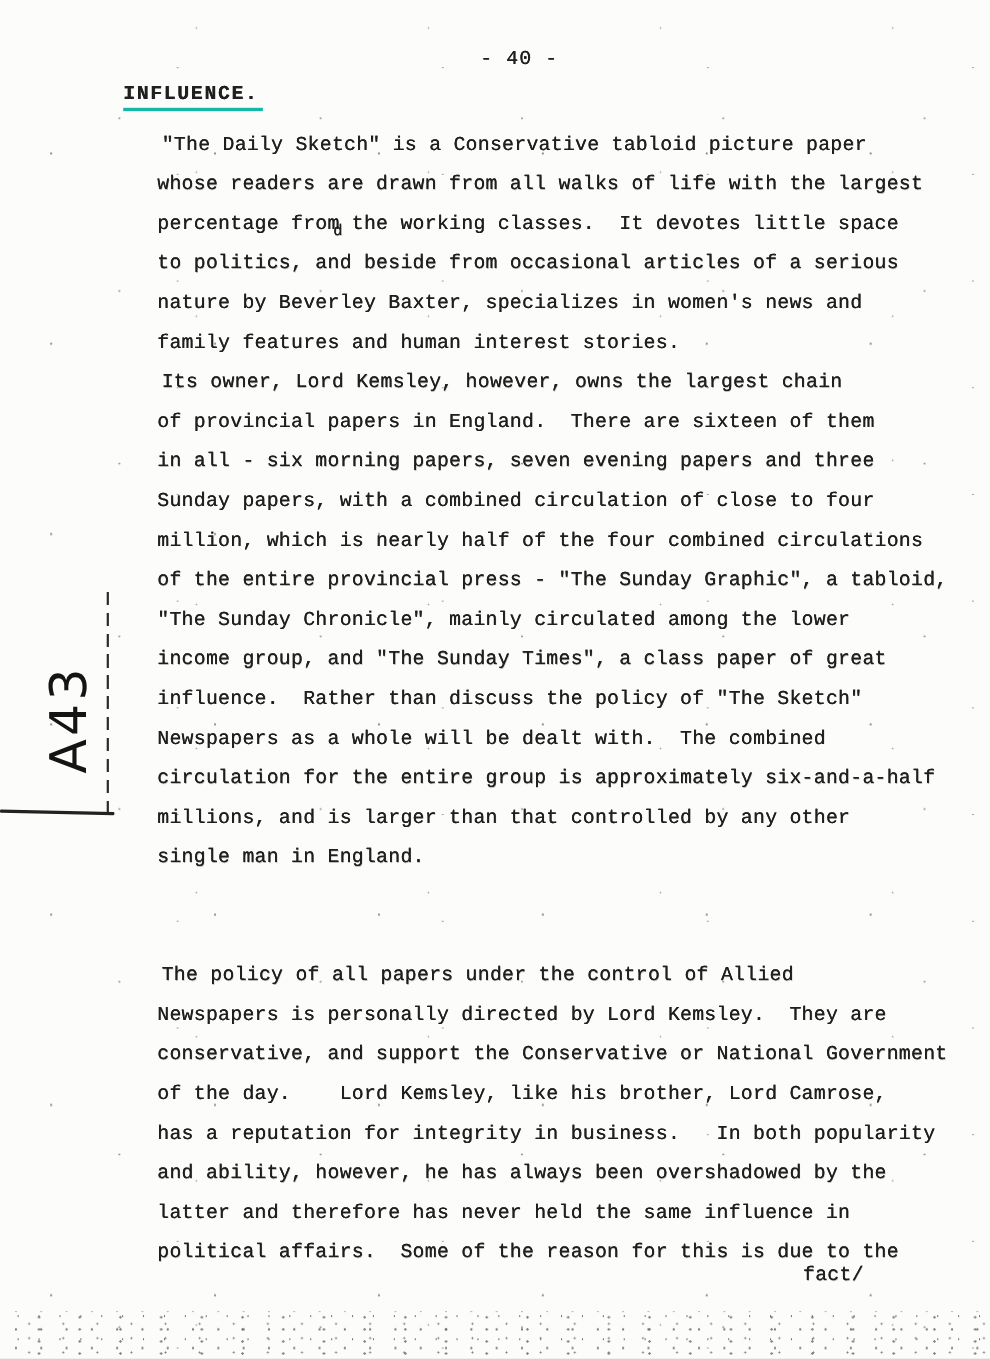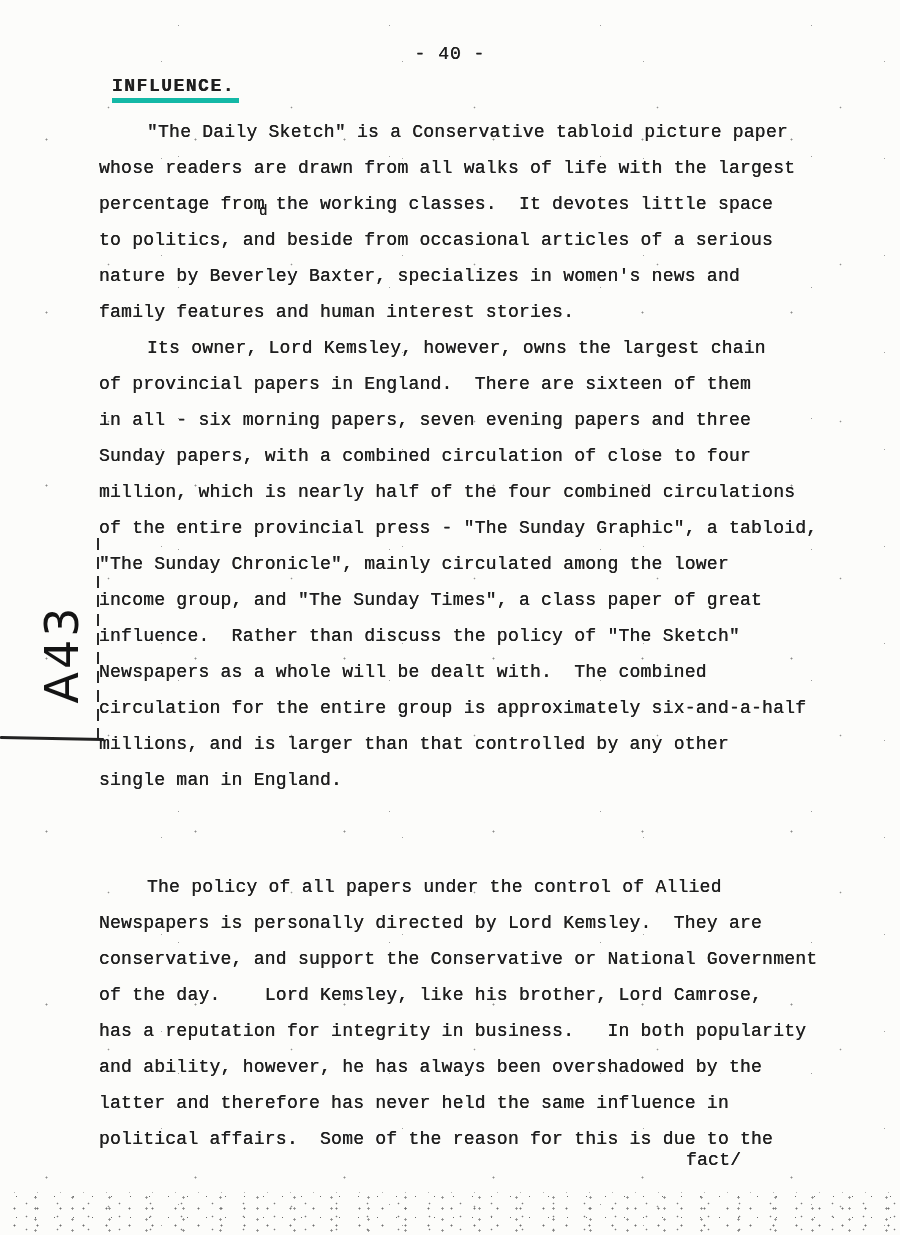--- a/index.html
+++ b/index.html
@@ -30,29 +30,30 @@
     background-image:
       radial-gradient(circle, #333 0.8px, transparent 1.2px),
       radial-gradient(circle, #444 0.7px, transparent 1.1px),
       radial-gradient(circle, #2b2b2b 0.6px, transparent 1px),
       radial-gradient(circle, #555 0.9px, transparent 1.3px);
     background-size:23px 17px, 31px 13px, 19px 21px, 37px 11px;
     background-position:3px 25px, 11px 31px, 7px 36px, 17px 22px;
   }
   .ink{
     text-shadow:0 0 0.5px rgba(0,0,0,.85), 0.4px 0.4px 0 rgba(40,40,40,.3);
+    padding-left:44px;
   }
   .page-number{
     position:absolute;top:44px;left:0;right:0;
     text-align:center;font-size:18px;letter-spacing:1px;
   }
   .heading{
     position:absolute;
     font-size:18px;font-weight:bold;letter-spacing:1.5px;
-    border-bottom:5px solid #14b8a6;padding:0 4px 2px 0;
+    border-bottom:3px solid #14b8a6;padding:0 4px 2px 0;
     white-space:pre;
   }
   .heading-1{top:76px;left:112px;}
   .heading-2{top:828px;left:97px;}
   .para{position:absolute;left:99px;}
   .para-1{top:114px;}
   .para-2{top:330px;}
   .para-3{top:869px;}
   .line{
     height:36px;line-height:36px;

